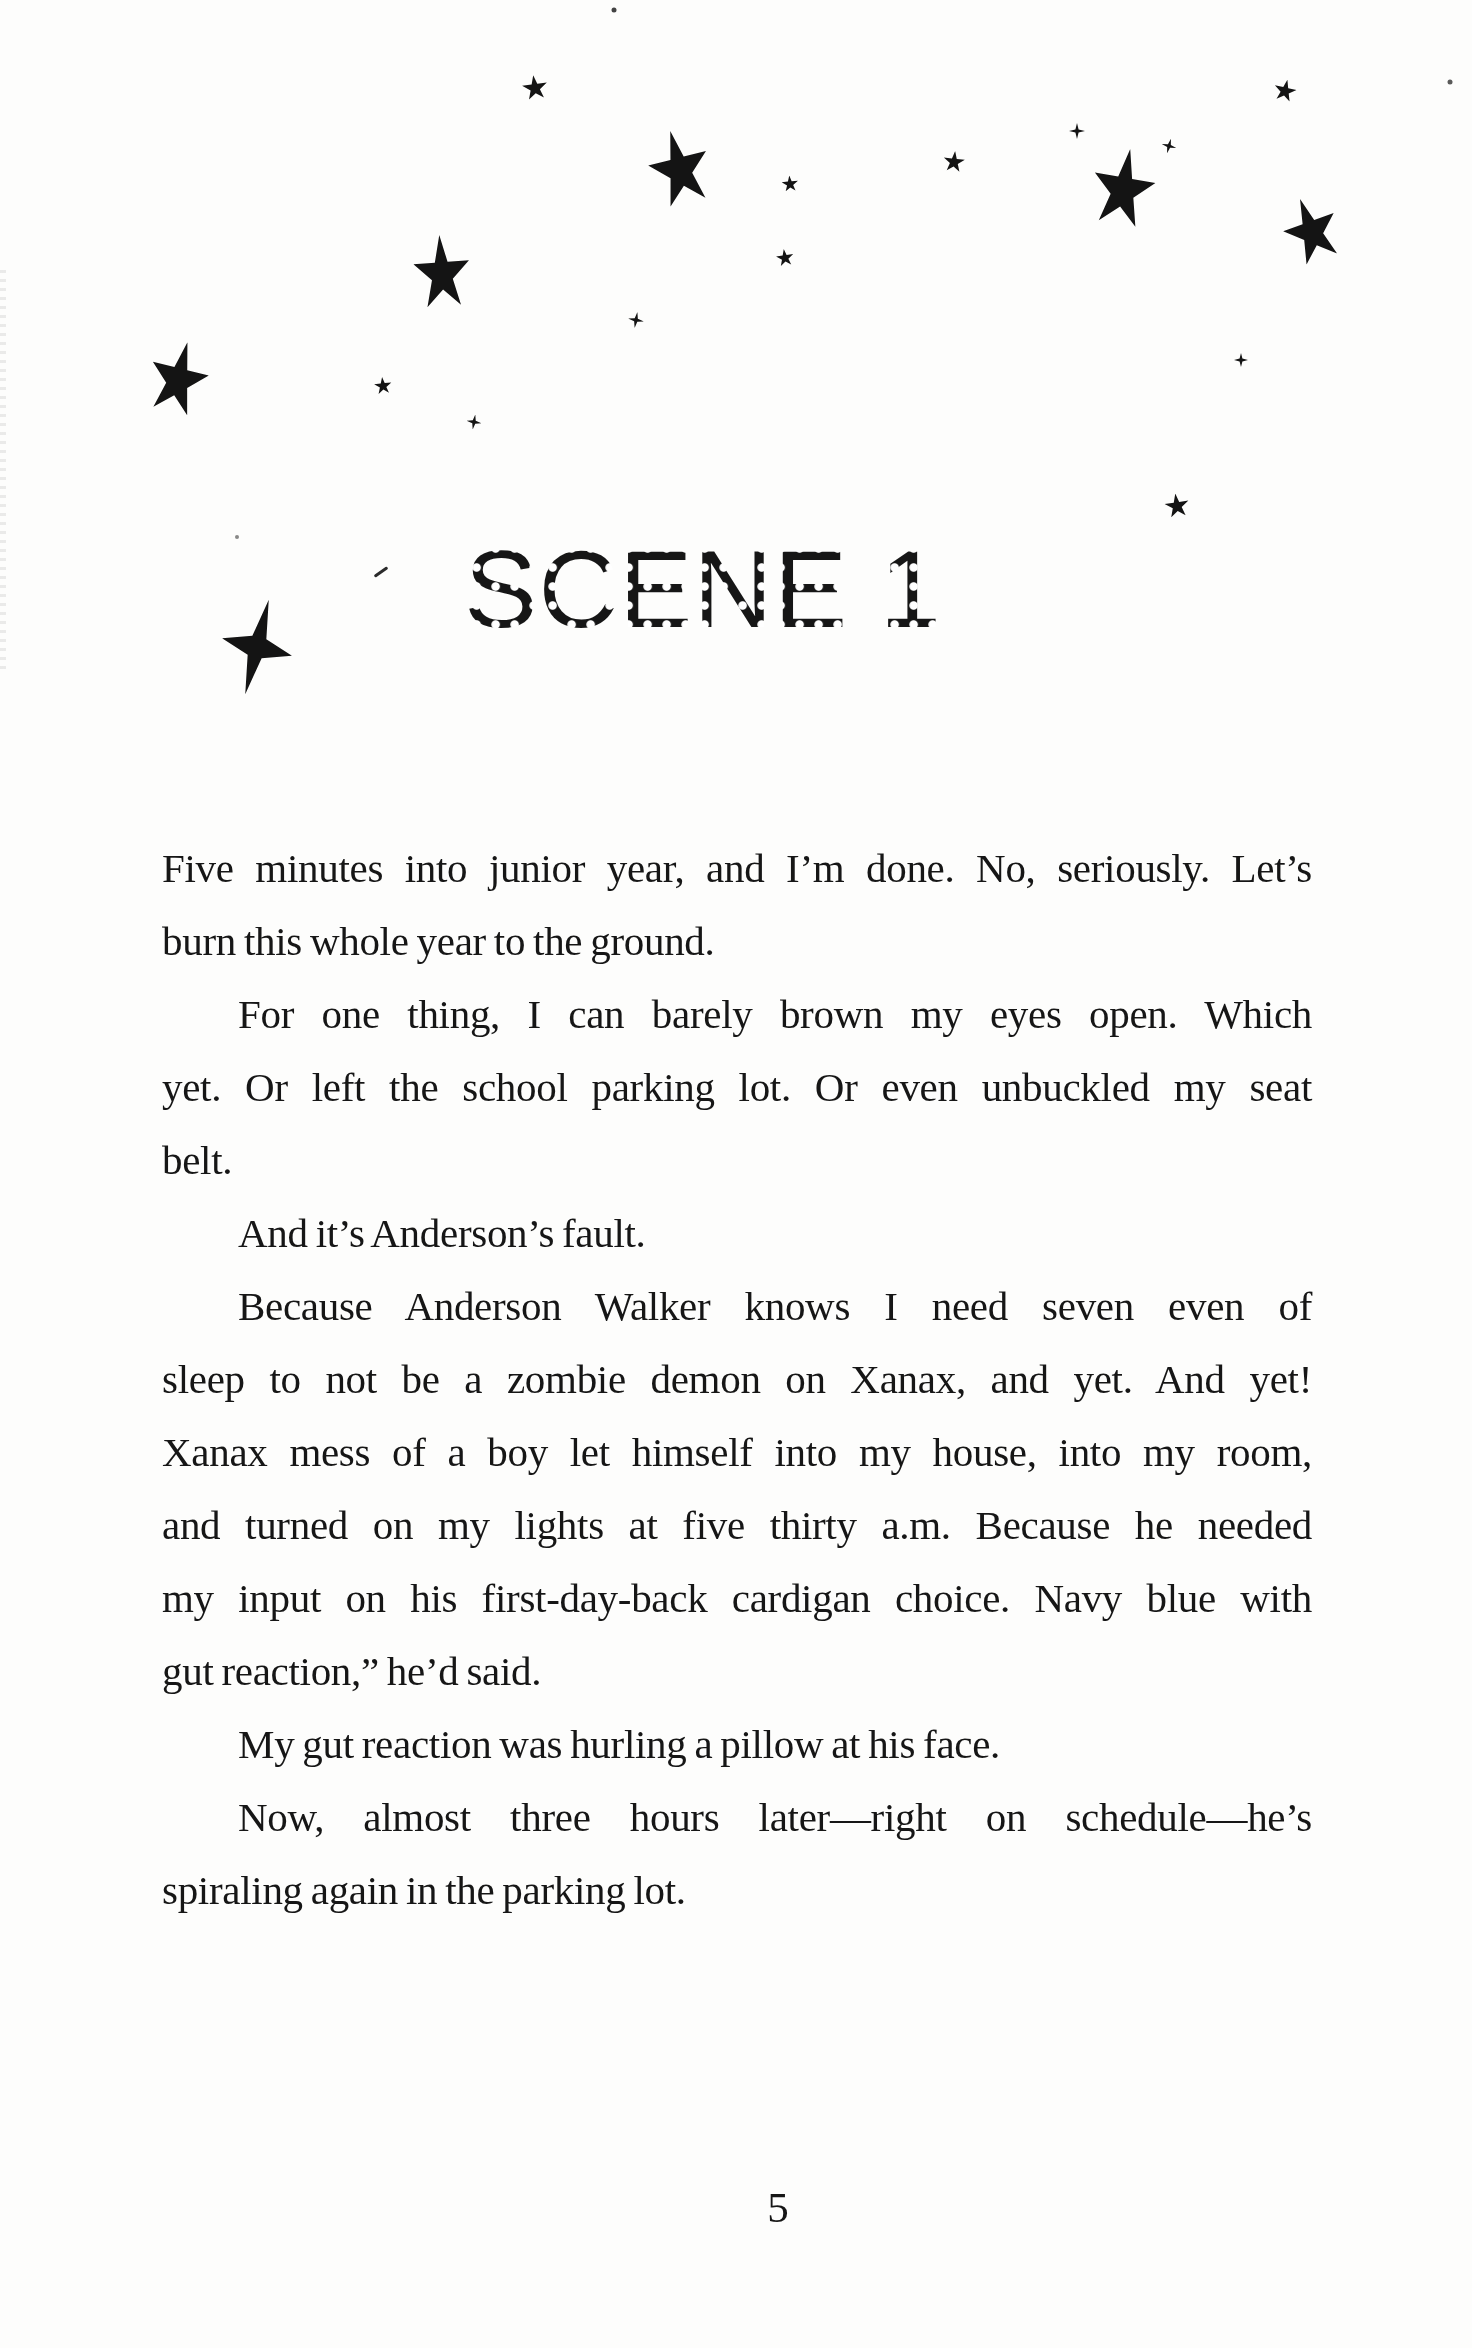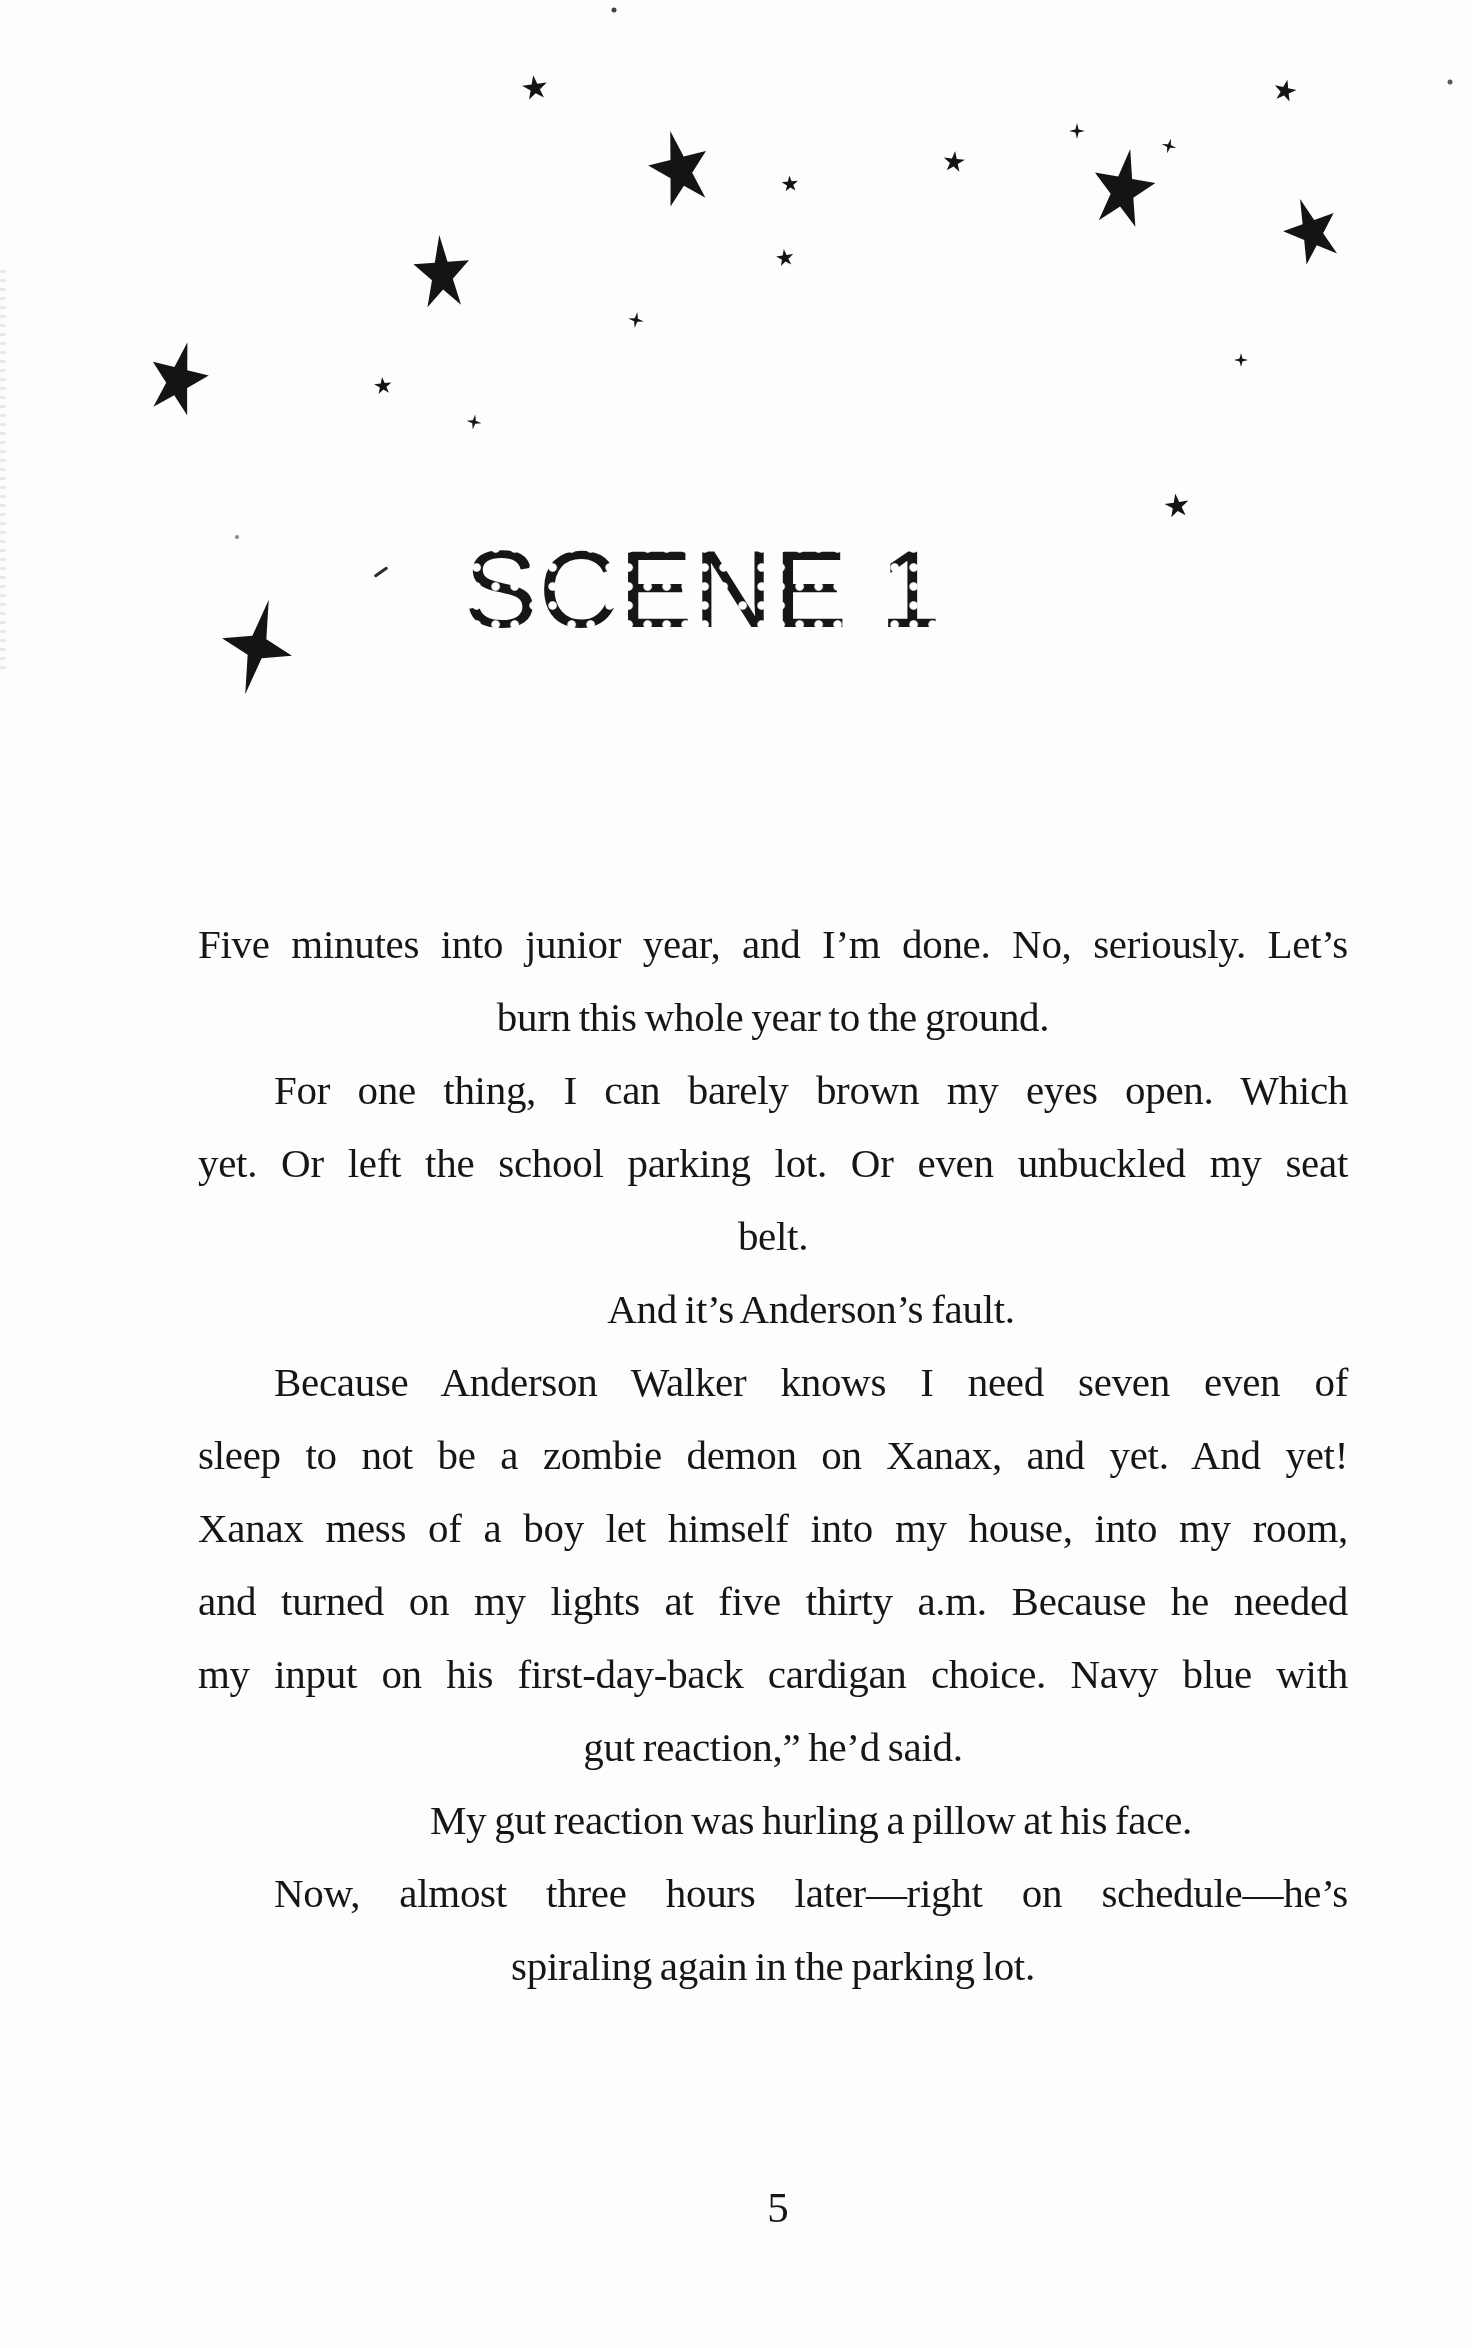--- a/index.html
+++ b/index.html
@@ -34,24 +34,24 @@
     background-color:#161616;
     background-image:radial-gradient(circle, #ffffff 3.8px, rgba(255,255,255,0) 4.7px);
     background-size:19px 19px; background-position:3px 5px;
     -webkit-background-clip:text; background-clip:text; color:transparent;
   }
   @supports not ((-webkit-background-clip:text) or (background-clip:text)) {
     .scene-title { color:#161616; }
   }
   
   .body-text {
-    position:absolute; left:162px; top:908px; width:1150px;
-    font-size:41px; letter-spacing:-0.3px; word-spacing:-2px; color:#161616;margin-left:36px;
+    position:absolute; left:162px; top:832px; width:1150px;
+    font-size:41px; letter-spacing:-0.3px; word-spacing:-2px; color:#161616;
   }
-  .line { height:73px; line-height:73px; white-space:nowrap; text-align:center; text-justify:inter-word; }
+  .line { height:73px; line-height:73px; white-space:nowrap; text-align:left; text-justify:inter-word; }
   .line.just { text-align:justify; text-align-last:justify; }
   .line.indent { padding-left:76px; }
   
   .page-number {
     position:absolute; left:778px; top:2186px; transform:translateX(-50%);
     font-size:43px; line-height:1; color:#161616;
   }
 </style>
 </head>
 <body>

